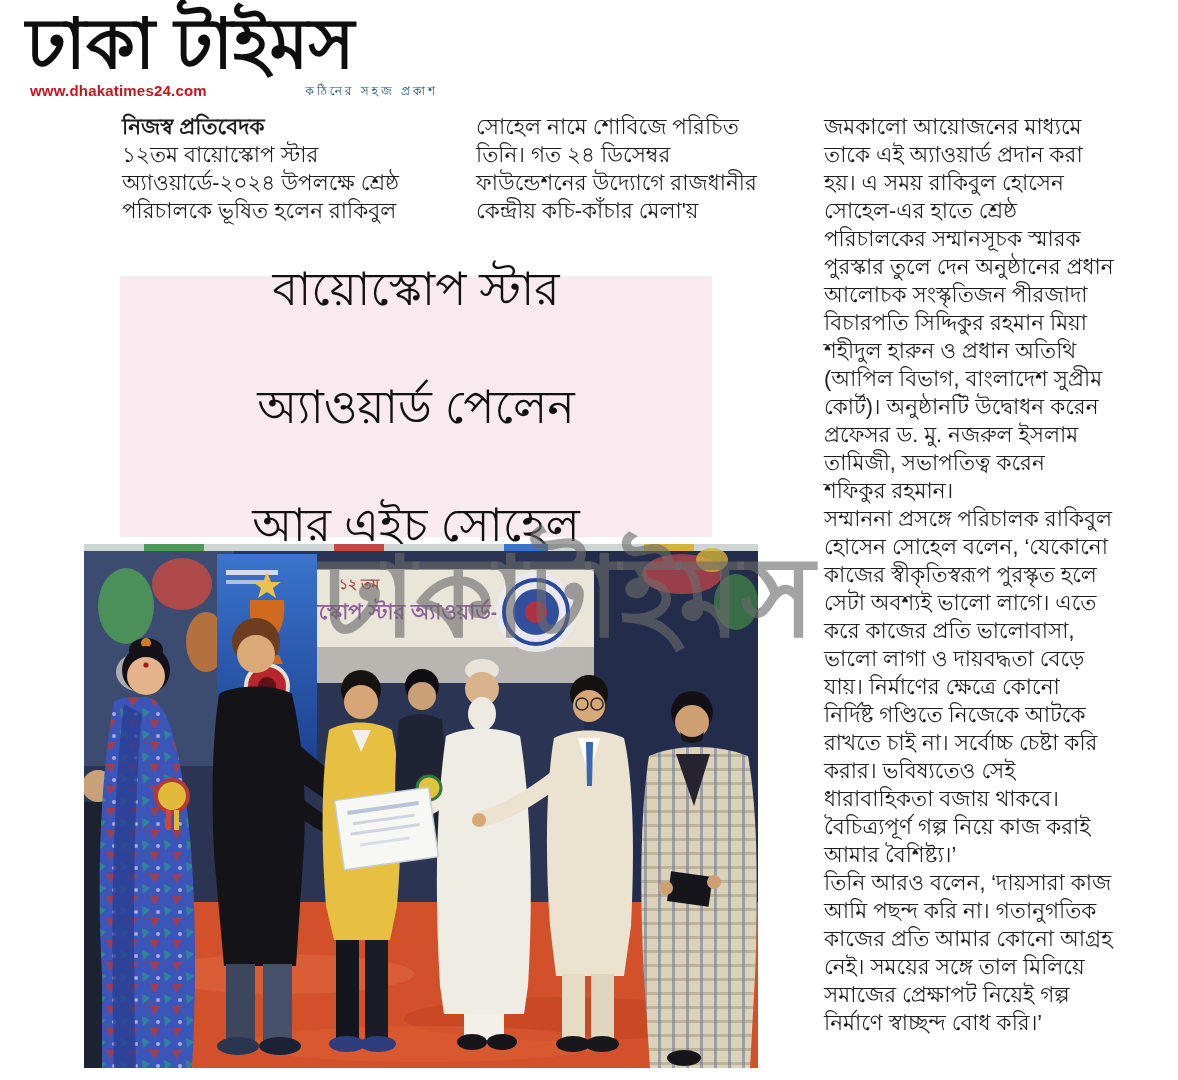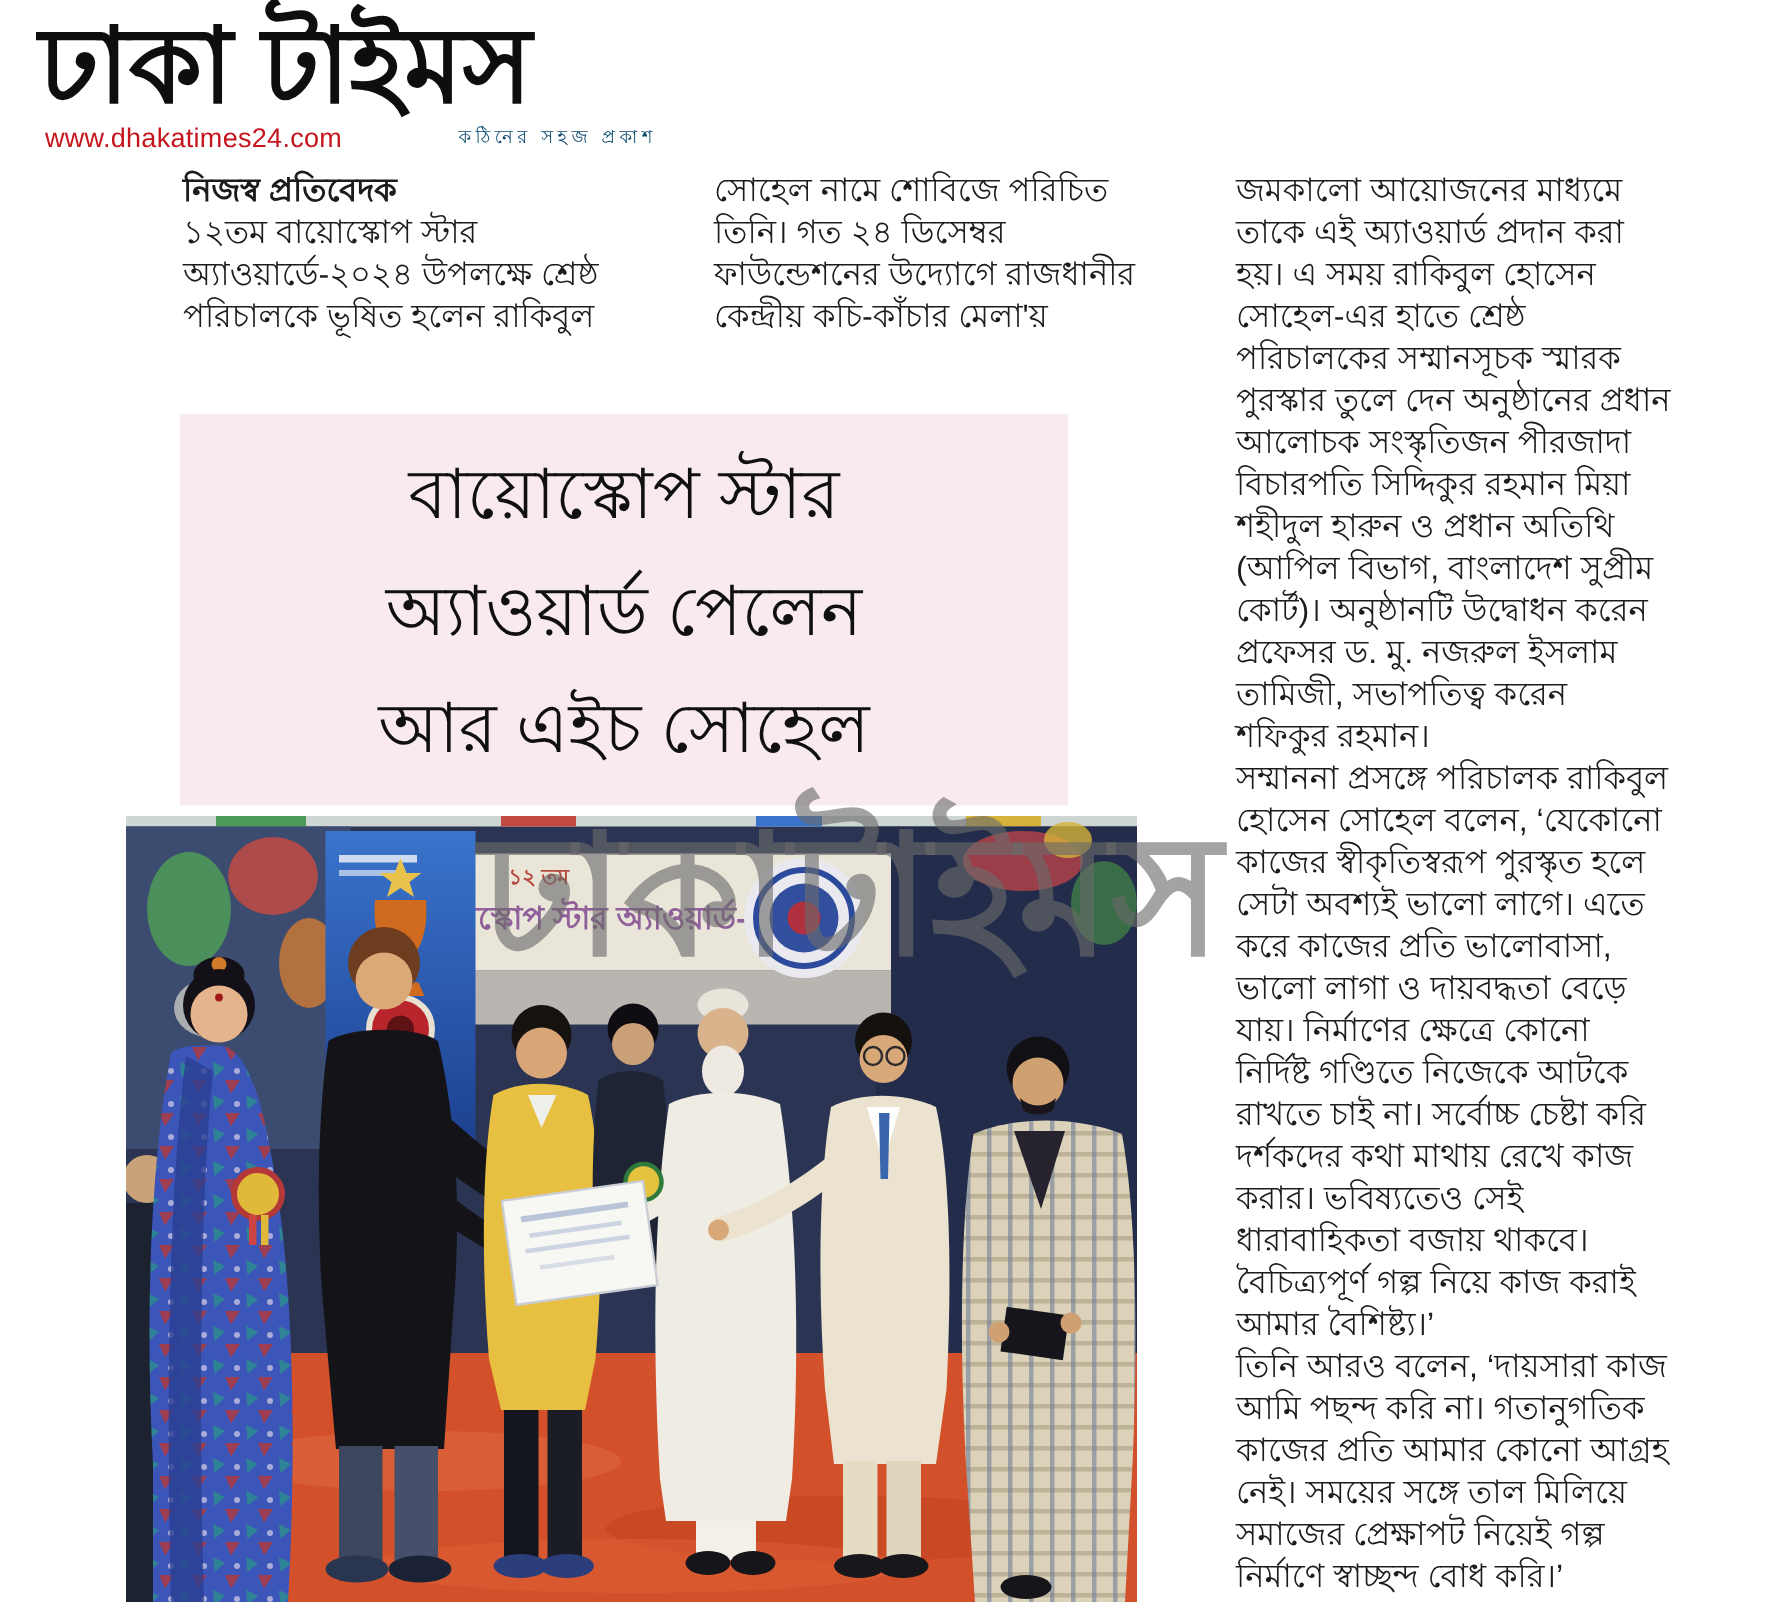--- a/index.html
+++ b/index.html
@@ -3,33 +3,33 @@
 <meta charset="utf-8">
 <style>
   html,body{margin:0;padding:0;}
   body{
     width:1178px;height:1080px;position:relative;background:#ffffff;
     font-family:"Liberation Sans", sans-serif;color:#1c1c1c;overflow:hidden;
   }
   .abs{position:absolute;}
   
   .logo-title{left:26px;top:-6px;font-size:70px;font-weight:bold;color:#0e0e0e;line-height:100px;white-space:nowrap;}
-  .logo-url{left:30px;top:82px;font-size:18px;font-weight:normal;color:#c4161c;letter-spacing:.2px;}
+  .logo-url{left:30px;top:82px;font-size:15px;font-weight:bold;color:#c4161c;letter-spacing:.2px;}
   .logo-tagline{left:268px;top:82px;width:170px;text-align:right;font-size:12px;color:#0c4a6e;letter-spacing:3px;white-space:nowrap;}
   
   .col{font-size:21.5px;line-height:28px;color:#1c1c1c;}
   .col .line{white-space:nowrap;margin-left:44px;}
   #col1{left:78px;top:113px;width:350px;}
   #col2{left:432px;top:113px;width:335px;}
   #col3{left:780px;top:113px;width:398px;}
   .byline{font-weight:bold;}
   
   .headline-box{
     left:120px;top:276px;width:592px;height:261px;background:#f8eaee;
-    display:flex;flex-direction:column;justify-content:center;align-items:center;
+    display:flex;flex-direction:column;justify-content:center;align-items:center;gap:40px;
   }
   .headline-box .hline{font-size:46px;line-height:78px;color:#101010;white-space:nowrap;}
   
   .photo-wrap{left:84px;top:544px;width:674px;height:595px;}
   
   .watermark{
     left:320px;top:528px;font-size:112px;line-height:140px;font-weight:bold;
     color:rgba(106,106,106,0.62);white-space:nowrap;z-index:5;pointer-events:none;
   }
 </style>
@@ -76,21 +76,20 @@
       <div class="line">শফিকুর রহমান।</div>
       <div class="line">সম্মাননা প্রসঙ্গে পরিচালক রাকিবুল</div>
       <div class="line">হোসেন সোহেল বলেন, ‘যেকোনো</div>
       <div class="line">কাজের স্বীকৃতিস্বরূপ পুরস্কৃত হলে</div>
       <div class="line">সেটা অবশ্যই ভালো লাগে। এতে</div>
       <div class="line">করে কাজের প্রতি ভালোবাসা,</div>
       <div class="line">ভালো লাগা ও দায়বদ্ধতা বেড়ে</div>
       <div class="line">যায়। নির্মাণের ক্ষেত্রে কোনো</div>
       <div class="line">নির্দিষ্ট গণ্ডিতে নিজেকে আটকে</div>
       <div class="line">রাখতে চাই না। সর্বোচ্চ চেষ্টা করি</div>
-      <div class="line">দর্শকদের কথা মাথায় রেখে কাজ</div>
       <div class="line">করার। ভবিষ্যতেও সেই</div>
       <div class="line">ধারাবাহিকতা বজায় থাকবে।</div>
       <div class="line">বৈচিত্র্যপূর্ণ গল্প নিয়ে কাজ করাই</div>
       <div class="line">আমার বৈশিষ্ট্য।’</div>
       <div class="line">তিনি আরও বলেন, ‘দায়সারা কাজ</div>
       <div class="line">আমি পছন্দ করি না। গতানুগতিক</div>
       <div class="line">কাজের প্রতি আমার কোনো আগ্রহ</div>
       <div class="line">নেই। সময়ের সঙ্গে তাল মিলিয়ে</div>
       <div class="line">সমাজের প্রেক্ষাপট নিয়েই গল্প</div>
       <div class="line">নির্মাণে স্বাচ্ছন্দ বোধ করি।’</div>

